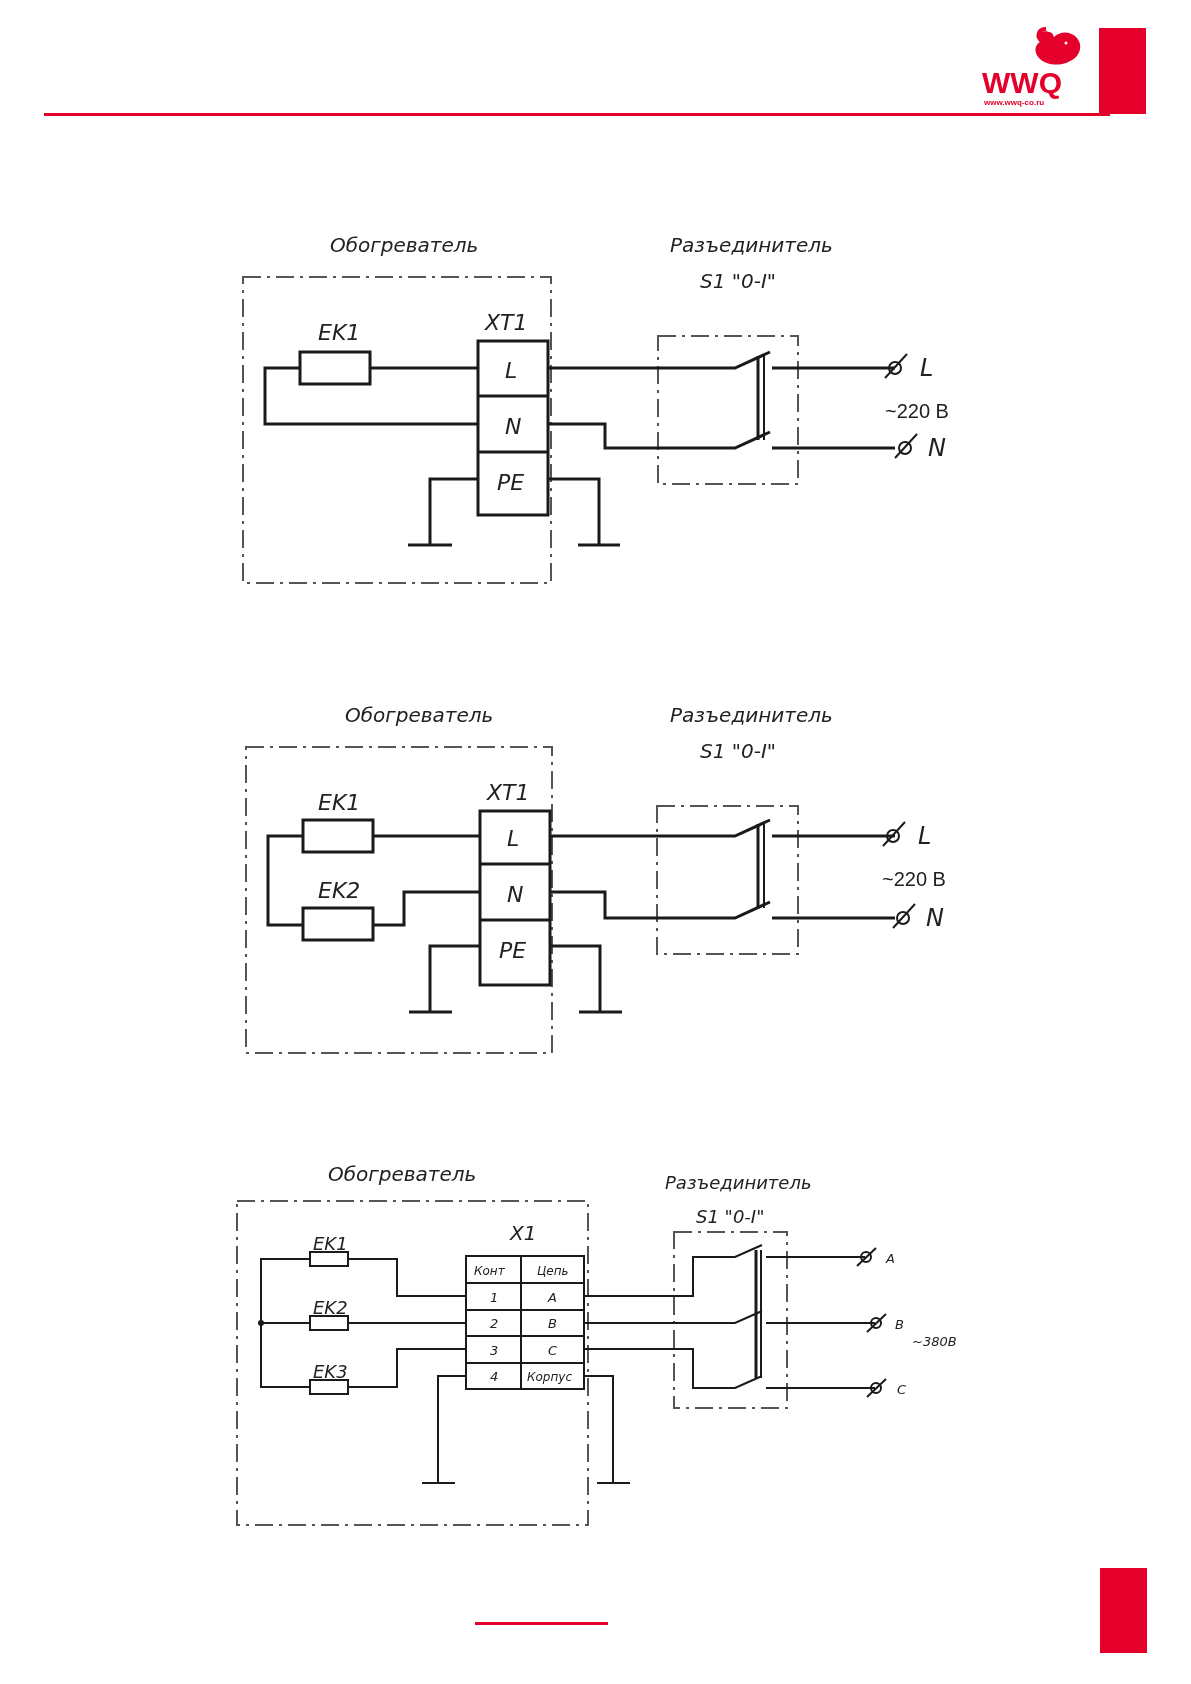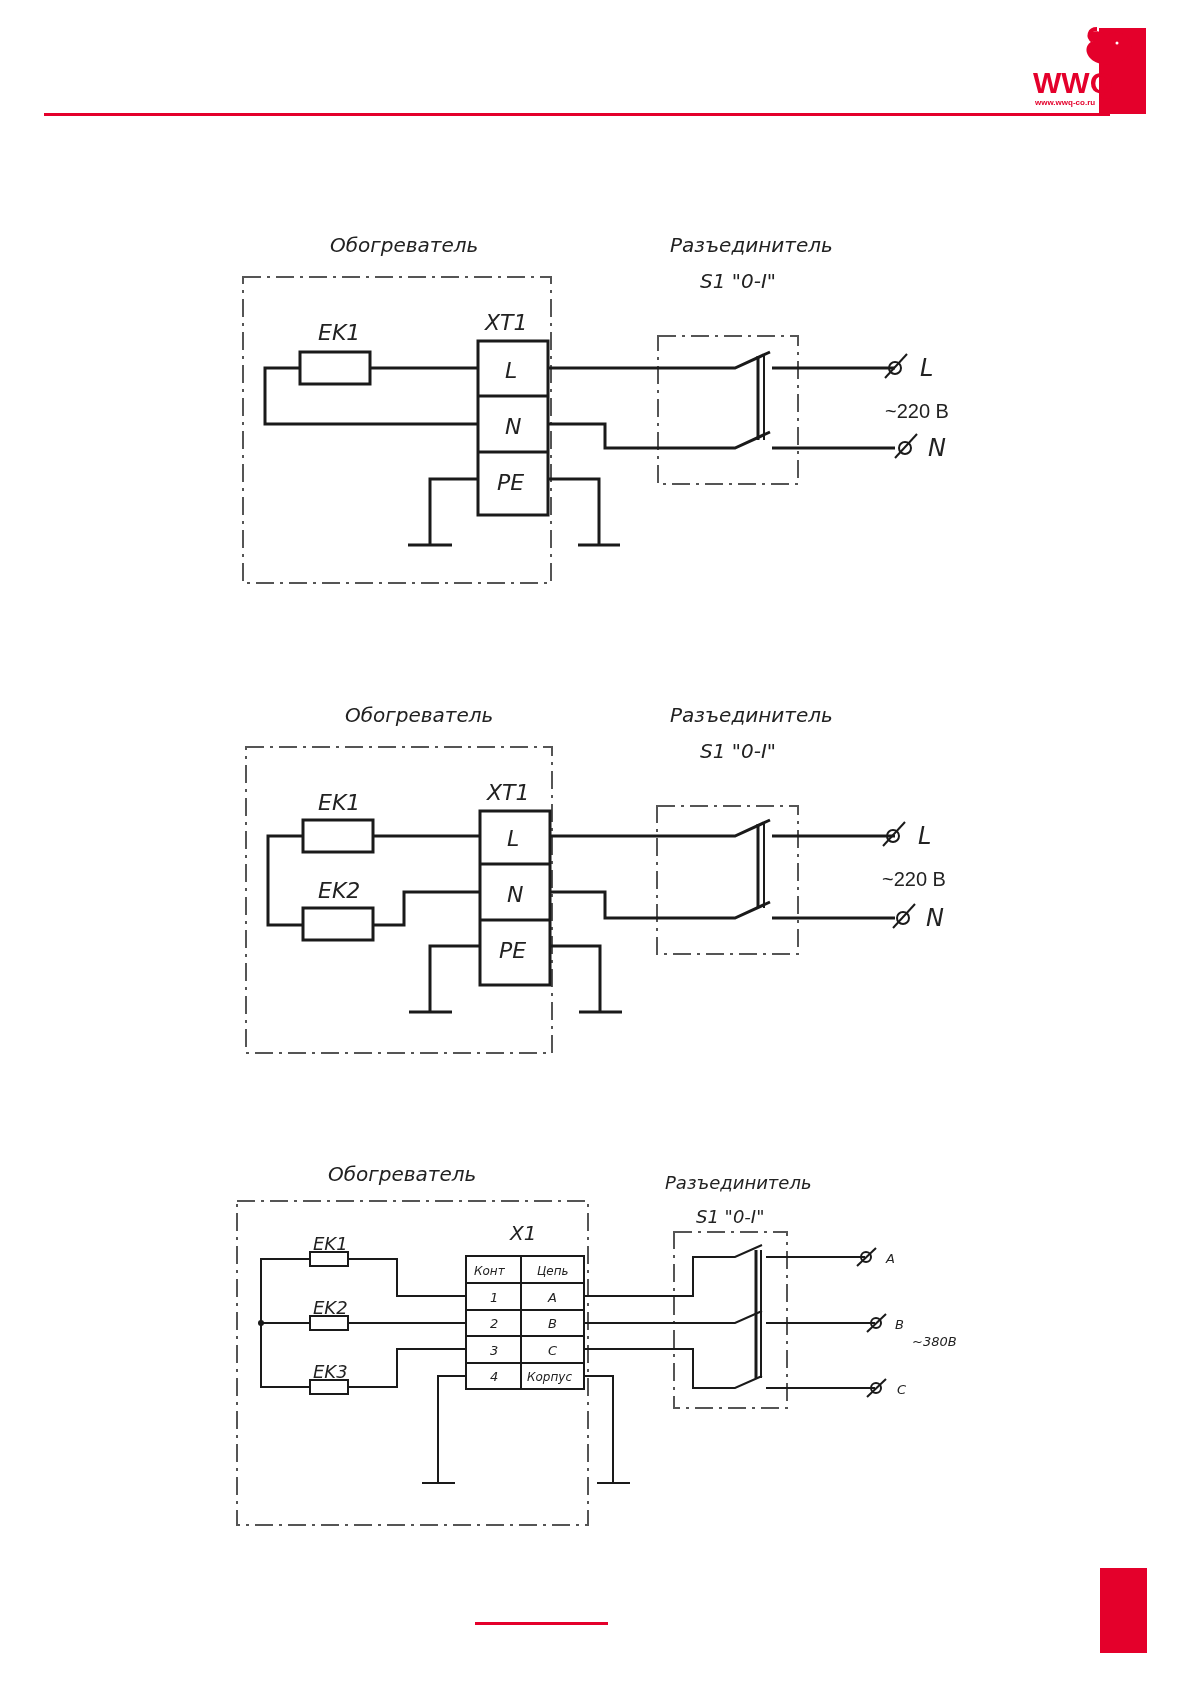--- a/index.html
+++ b/index.html
@@ -1,20 +1,20 @@
 <!DOCTYPE html>
 <html><head>
 <meta charset="utf-8">
 <style>
   html, body { margin: 0; padding: 0; background: #ffffff; }
   body { width: 1191px; height: 1684px; position: relative; overflow: hidden; font-family: "DejaVu Sans", sans-serif; }
   .abs { position: absolute; }
   .header-rule { left: 44px; top: 113px; width: 1066px; height: 3px; background: #e4002b; }
   .header-block { left: 1099px; top: 28px; width: 47px; height: 86px; background: #e4002b; }
-  .logo { left: 1031px; top: 25px; width: 118px; height: 85px; }
+  .logo { left: 980px; top: 25px; width: 118px; height: 85px; }
   .footer-rule { left: 475px; top: 1622px; width: 133px; height: 3px; background: #e4002b; }
   .footer-block { left: 1100px; top: 1568px; width: 47px; height: 85px; background: #e4002b; }
   svg.diagram { position: absolute; left: 0; top: 0; }
   .lbl { font-family: "DejaVu Sans", sans-serif; font-style: italic; fill: #222; }
   .wire { stroke: #1a1a1a; stroke-width: 3; fill: none; }
   .thin { stroke: #1a1a1a; stroke-width: 2; fill: none; }
   .frame { stroke: #555; stroke-width: 2; fill: none; stroke-dasharray: 18 6 3 6; }
 </style>
 </head>
 <body>

